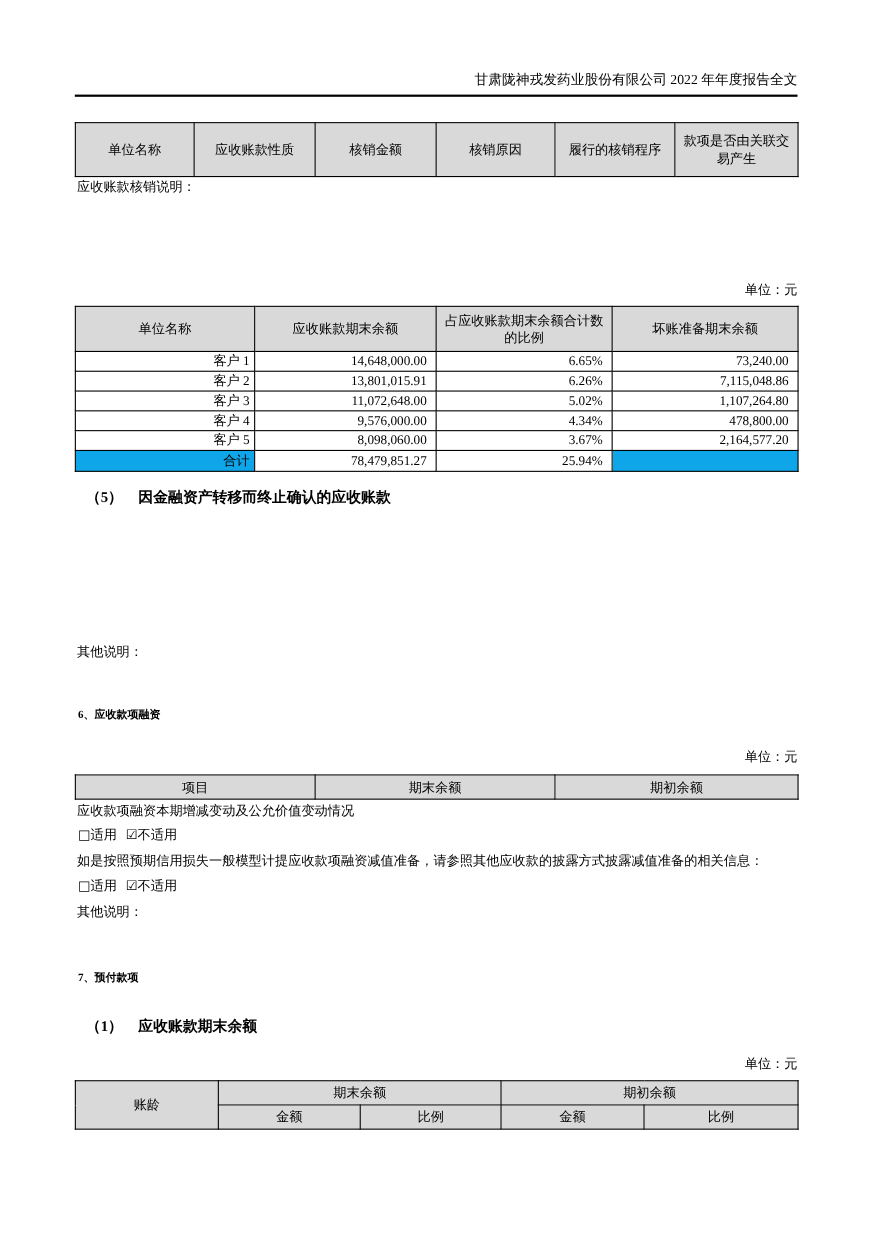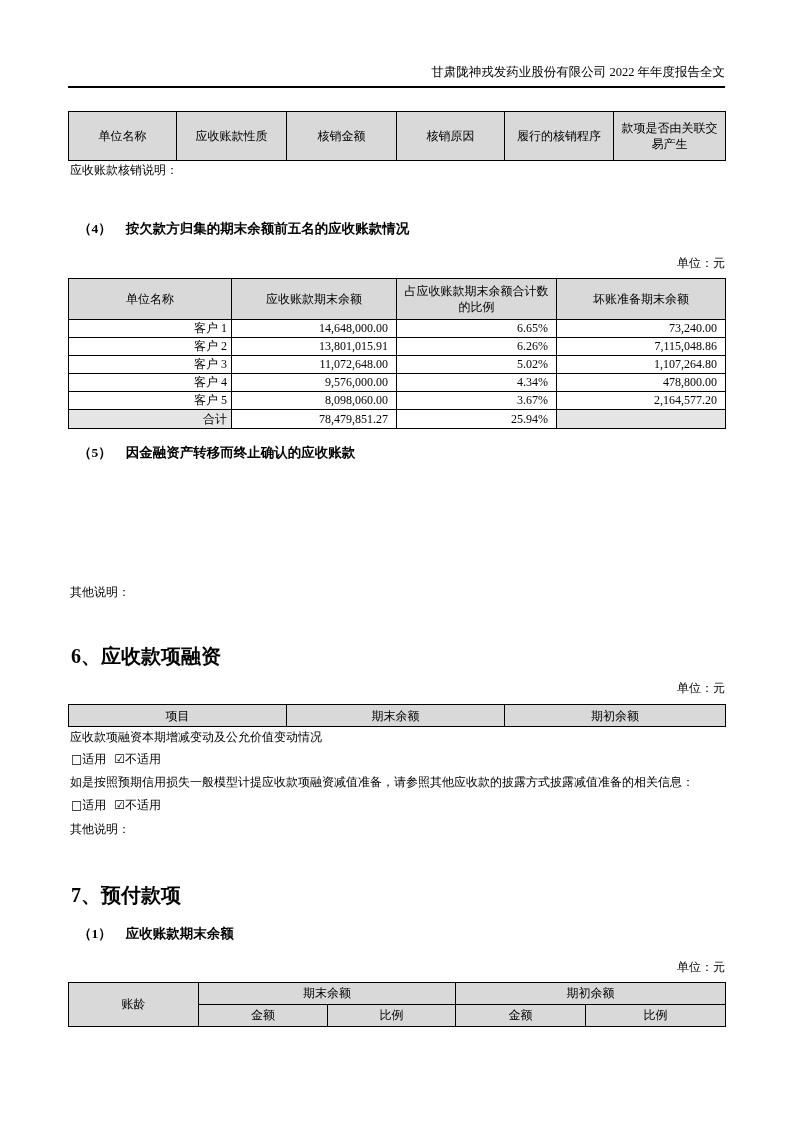--- a/index.html
+++ b/index.html
@@ -6,29 +6,29 @@
   .page{
     position:relative;width:793px;height:1122px;background:#ffffff;
     font-family:"Liberation Serif","DejaVu Serif",serif;color:#000;overflow:hidden;margin-top:16px;
   }
   .abs{position:absolute;}
   .content-col{left:68px;width:657px;}
   .txt{font-size:12px;line-height:16px;}
   .right{text-align:right;}
   .h-num{font-weight:bold;font-size:13.5px;}
   .h-txt{font-weight:bold;font-size:13.5px;margin-left:14px;}
-  .h-main{font-weight:bold;font-size:20px;}
+  .h-main{font-weight:bold;font-size:10px;}
   .rule{height:2px;background:#000;}
   table{border-collapse:collapse;table-layout:fixed;width:657px;border:1.5px solid #000;}
   th,td{border:1px solid #000;font-size:12px;font-weight:normal;overflow:hidden;
         padding:1px 4px;vertical-align:middle;}
   th{background:#d9d9d9;text-align:center;line-height:16px;}
   td.l{text-align:right;padding-left:6px;}
   td.r{text-align:right;padding-right:8px;}
-  td.gray{background:#e5e5e5;}
+  td.gray{background:#0ea5e9;}
   .t1 th{height:46px;}
   .t2 thead th{height:38px;}
   .t2 tbody td{height:15px;line-height:15px;}
   .t2 tr.total td{height:16px;}
   .t3 th{height:19px;}
   .t4 th{height:21px;line-height:21px;padding:0 4px;}
   .checkline{font-size:12px;line-height:17px;}
   .cb{font-family:"DejaVu Sans",sans-serif;font-size:12px;}
   .gap{display:inline-block;width:8px;}
   .pageno{font-size:11.5px;}
@@ -56,23 +56,20 @@
         <th>应收账款性质</th>
         <th>核销金额</th>
         <th>核销原因</th>
         <th>履行的核销程序</th>
         <th>款项是否由关联交易产生</th>
       </tr>
     </thead>
   </table>
   <div class="abs txt" style="top:146px;left:70px;">应收账款核销说明：</div>
 
-  <div class="abs" style="top:203px;left:78px;">
-    <span class="h-num">（4）</span><span class="h-txt">按欠款方归集的期末余额前五名的应收账款情况</span>
-  </div>
   <div class="abs content-col right txt" style="top:239px;">单位：元</div>
 
   <table class="abs t2" style="top:262px;left:68px;">
     <colgroup>
       <col style="width:163px">
         <col style="width:165px">
         <col style="width:160px">
         <col style="width:169px">
     </colgroup>
     <thead>

